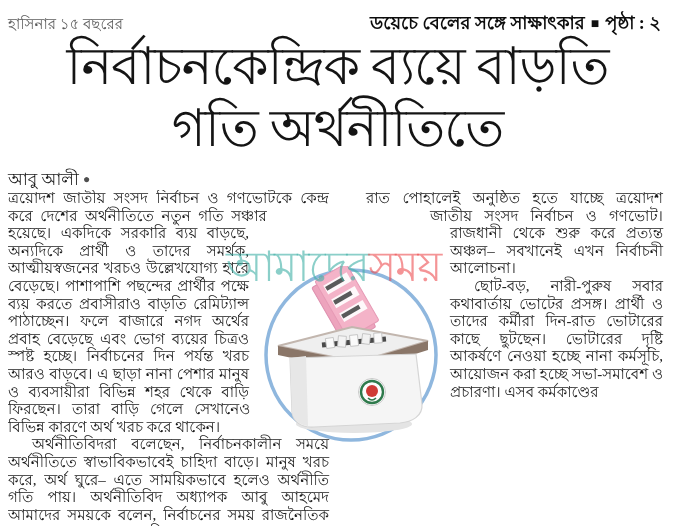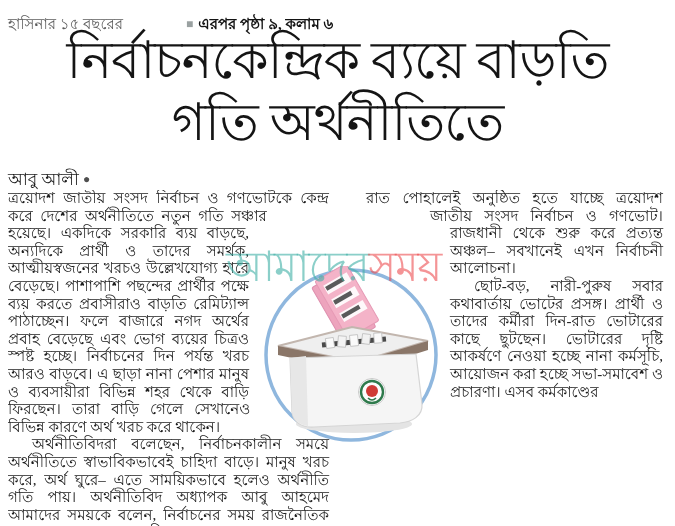--- a/index.html
+++ b/index.html
@@ -11,21 +11,21 @@
   
   .topbar{position:absolute;top:8px;left:0;width:577px;height:26px;font-family:Liberation Serif, serif;}
   .tb-left{position:absolute;left:8px;top:4px;font-size:15px;color:#5c5c5c;white-space:nowrap;}
   .tb-mid{position:absolute;left:186px;top:4px;font-size:15px;font-weight:bold;color:#131313;white-space:nowrap;}
   .tb-right{position:absolute;left:370px;top:1px;font-size:18px;font-weight:bold;color:#0c0c0c;white-space:nowrap;}
   .sq{display:inline-block;font-size:12px;vertical-align:1px;margin:0 5px 0 0;}
   .sq.gray{color:#9aa1a1;}
   .sq.black{color:#111;font-size:14px;margin:0 6px;}
   
   .headline{
-    position:absolute;top:30px;left:0;width:675px;text-align:center;
+    position:absolute;top:36px;left:0;width:675px;text-align:center;
     font-size:52px;line-height:62px;color:#141414;font-weight:500;
     letter-spacing:-1px;
   }
   
   .byline{position:absolute;left:8px;top:166px;font-size:17px;font-weight:normal;color:#1a1a1a;}
   .byline .dot{color:#4f4f4f;font-size:12px;vertical-align:2px;margin-left:4px;}
   
   .bodywrap{
     position:absolute;left:8px;top:190px;width:659px;height:336px;
     overflow:hidden;display:flex;gap:13px;
@@ -45,21 +45,21 @@
     pointer-events:none;
   }
   .wm1{color:rgba(62,175,165,0.60);}
   .wm2{color:rgba(236,76,80,0.60);}
 </style>
 </head>
 <body>
 
 <div class="topbar">
   <span class="tb-left">হাসিনার ১৫ বছরের</span>
-  <span class="tb-mid"><span class="sq gray">■</span><span>এরপর পৃষ্ঠা ৯, কলাম ৬</span></span>
+  <span class="tb-right"><span>ডয়েচে বেলের সঙ্গে সাক্ষাৎকার</span><span class="sq black">■</span><span>পৃষ্ঠা : ২</span></span>
 </div>
 
 <div class="headline">
   <div>নির্বাচনকেন্দ্রিক ব্যয়ে বাড়তি</div>
   <div>গতি অর্থনীতিতে</div>
 </div>
 
 <div class="byline">
   <span>আবু আলী</span><span class="dot">●</span>
 </div>

